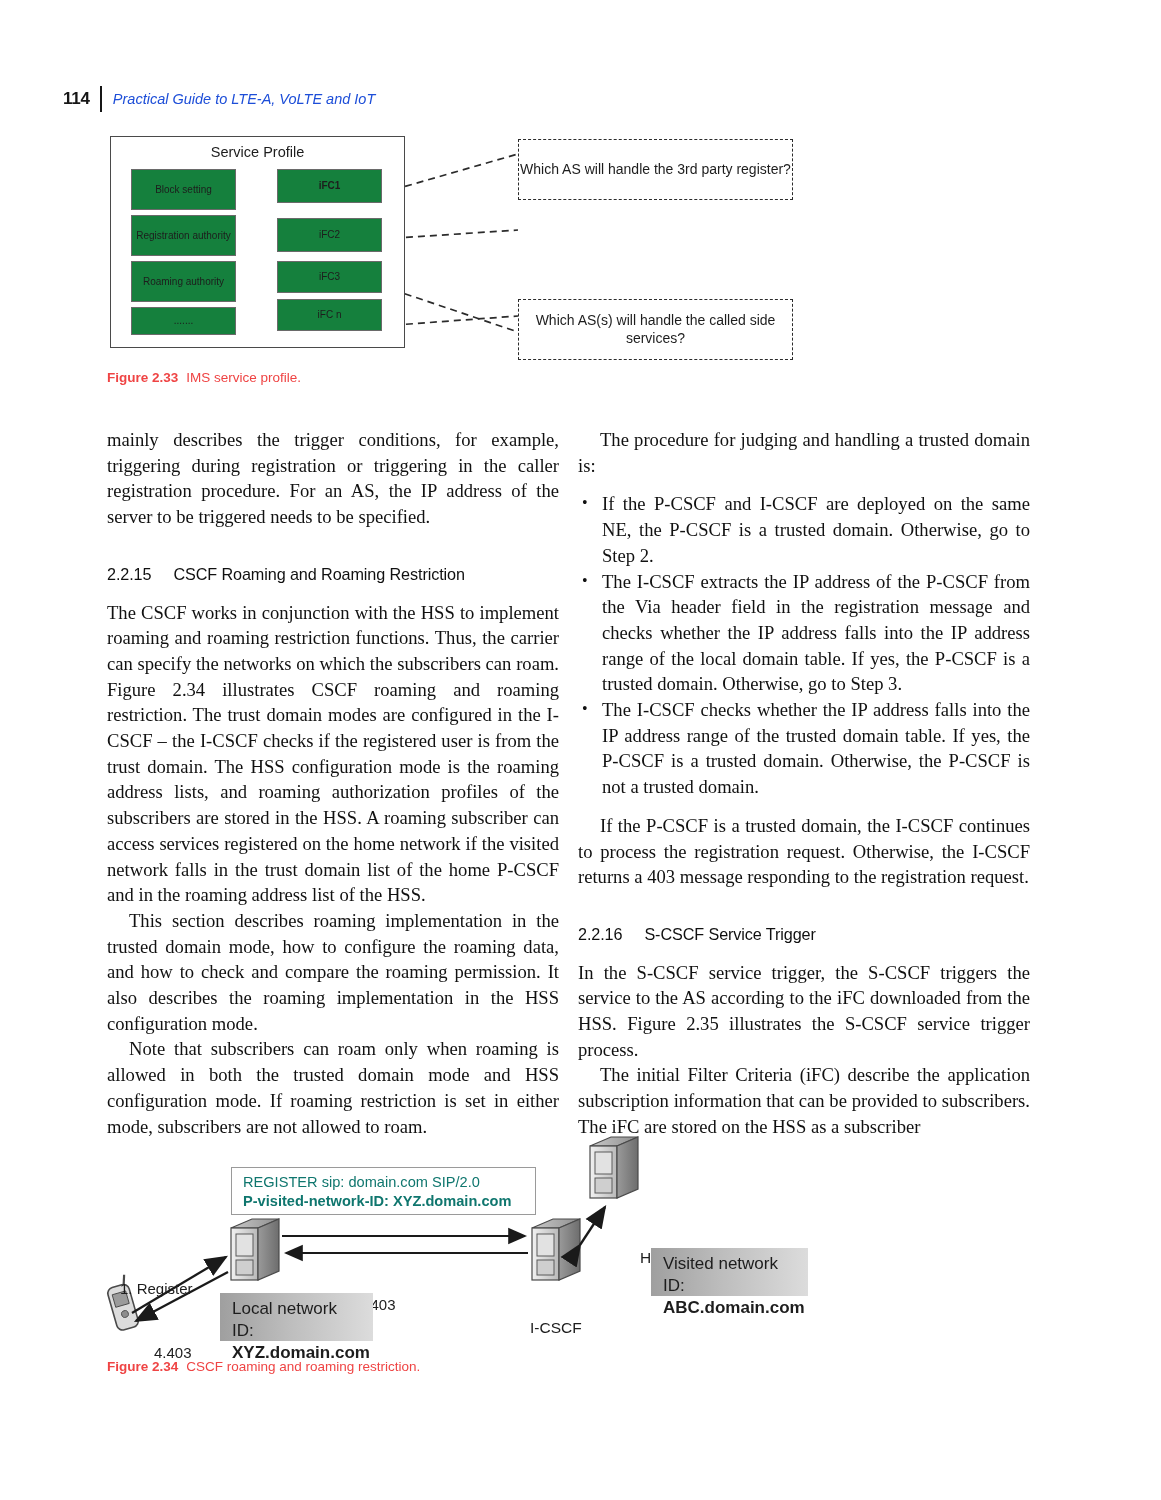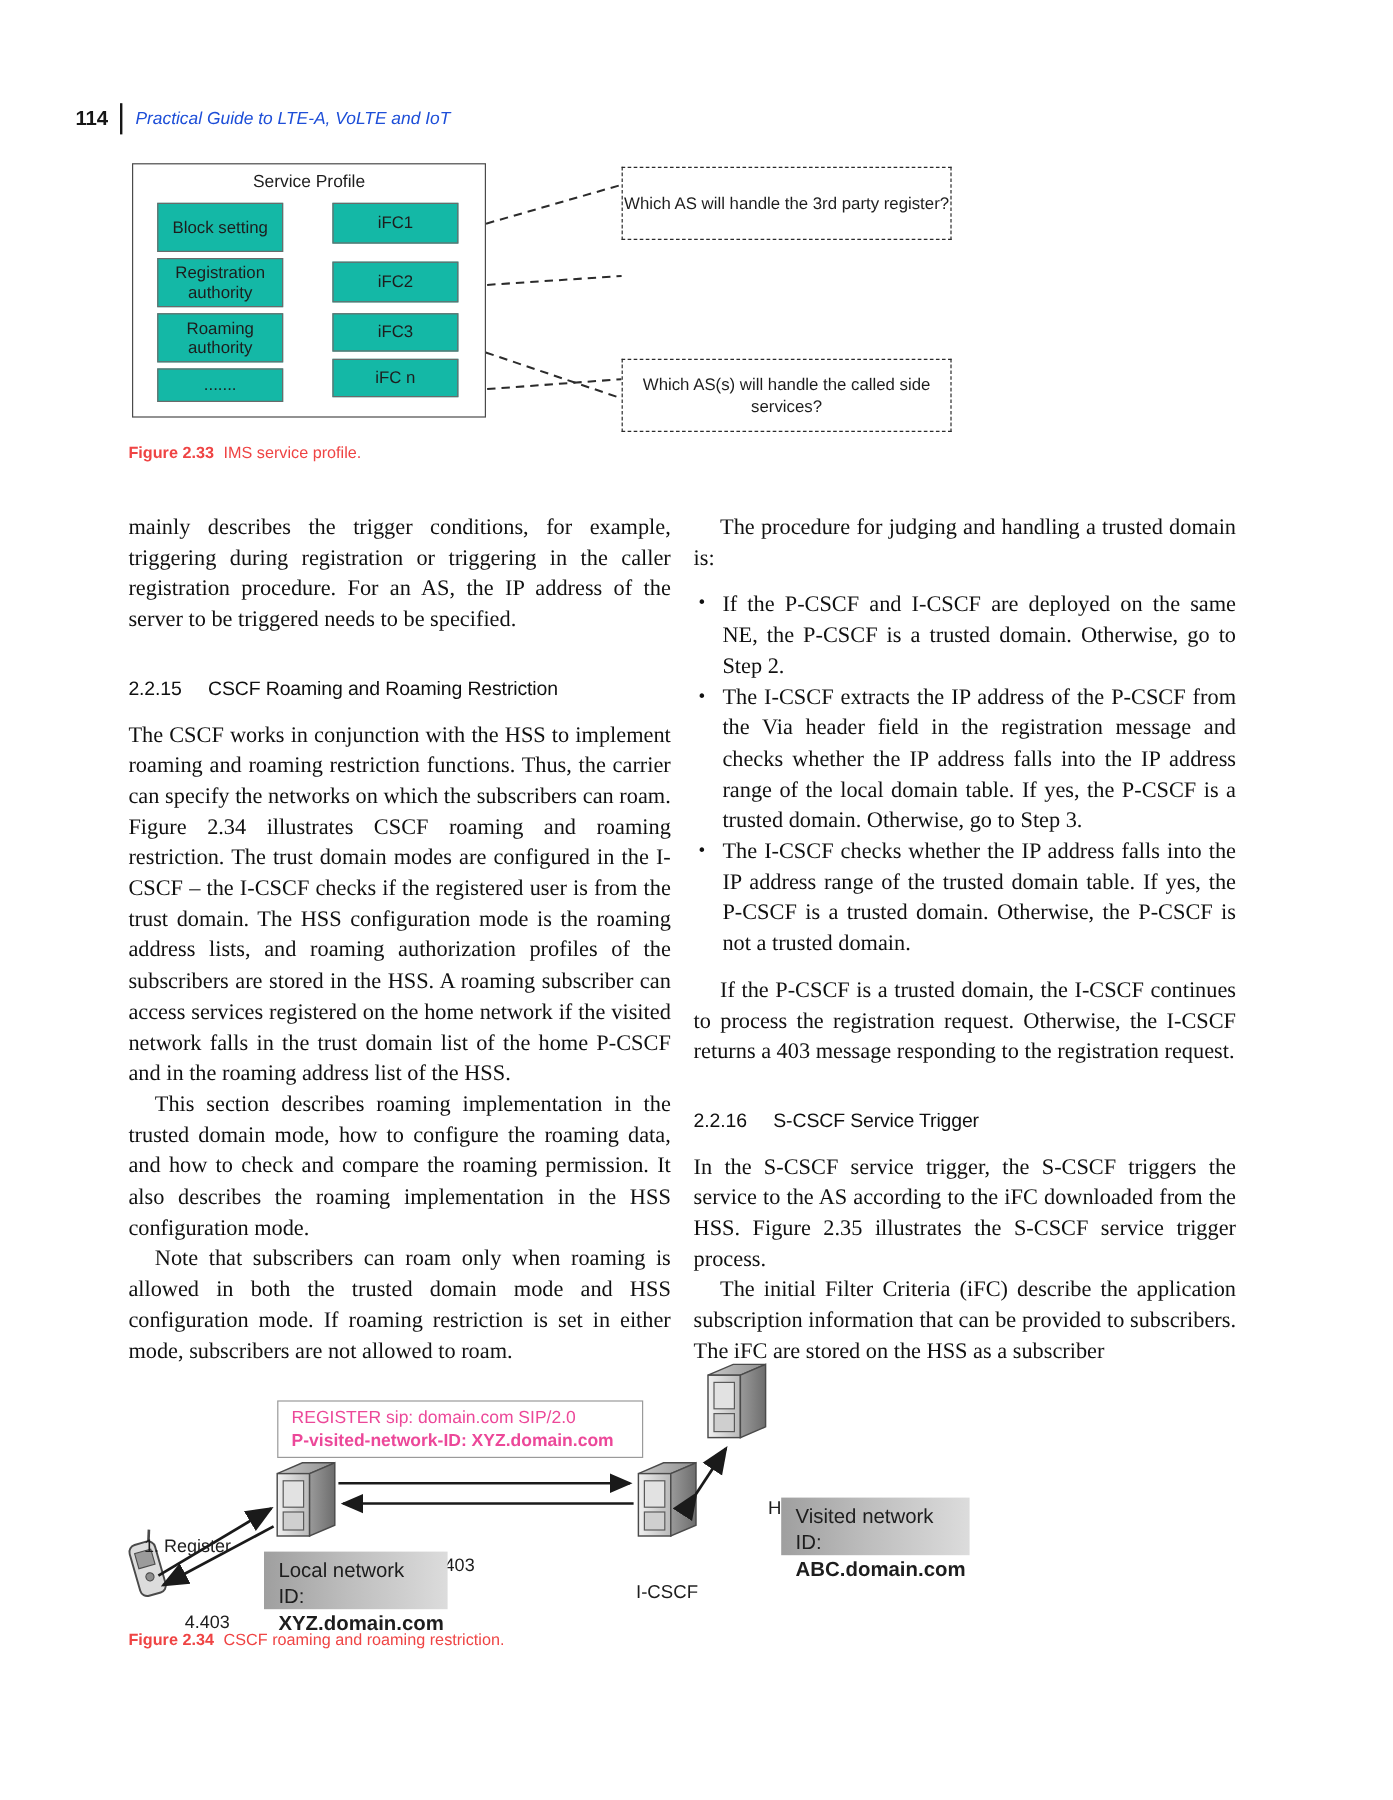--- a/index.html
+++ b/index.html
@@ -71,40 +71,40 @@
     top: 8px;
     width: 295px;
     text-align: center;
     font-family: "Liberation Sans", sans-serif;
     font-size: 14.5px;
     color: #1d1d1d;
   }
   .sp-box {
     position: absolute;
     border: 1.3px solid #6a6a6a;
-    background: #14b8a6;
+    background: #15803d;
     box-sizing: border-box;
     font-family: "Liberation Sans", sans-serif;
-    font-size: 14px;
+    font-size: 10px;
     color: #1d1d1d;
     display: flex;
     align-items: center;
     justify-content: center;
     text-align: center;
     line-height: 1.12;
   }
   .lcol { left: 21px; width: 105px; }
   .rcol { left: 167px; width: 105px; }
 
   .b1 { top: 33px;  height: 41px; }
   .b2 { top: 79px;  height: 41px; }
   .b3 { top: 125px; height: 41px; }
   .b4 { top: 171px; height: 28px; }
 
-  .f1 { top: 33px;  height: 34px; }
+  .f1 { top: 33px;  height: 34px; font-weight: bold; }
   .f2 { top: 82px;  height: 34px; }
   .f3 { top: 125px; height: 32px; }
   .f4 { top: 163px; height: 32px; }
 
   .q-box {
     position: absolute;
     left: 408px;
     width: 275px;
     border: 1.8px dashed #2b2b2b;
     box-sizing: border-box;
@@ -206,21 +206,21 @@
     left: 131px;
     top: 32px;
     width: 305px;
     height: 48px;
     border: 1.4px solid #9a9a9a;
     background: #ffffff;
     box-sizing: border-box;
     padding: 5px 0 0 11px;
     font-family: "Liberation Sans", sans-serif;
     font-size: 14.6px;
-    color: #ec4899;
+    color: #0f766e;
     line-height: 1.32;
   }
   .sip-box .bold { font-weight: bold; }
 
   .gray-box {
     position: absolute;
     box-sizing: border-box;
     font-family: Liberation Sans, sans-serif;
     font-size: 17px;
     color: #1d1d1d;

